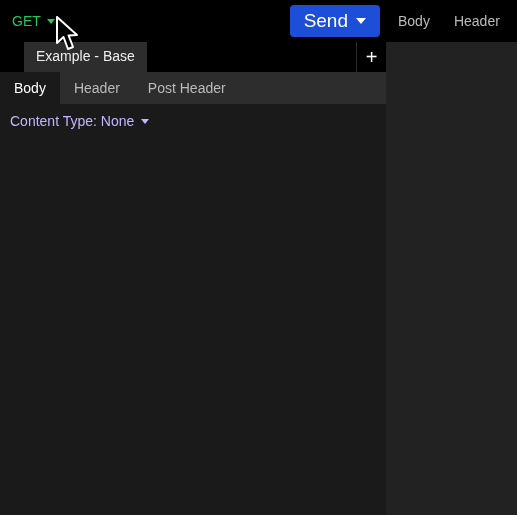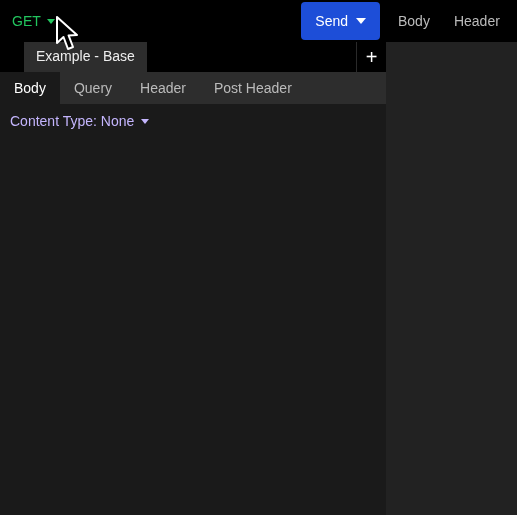--- a/index.html
+++ b/index.html
@@ -7,21 +7,21 @@
   
   .main-area { position: absolute; left: 0; top: 0; width: 386px; height: 515px; background: #1a1a1a; }
   .right-panel { position: absolute; left: 386px; top: 0; width: 131px; height: 515px; background: #222; }
   
   
   .top-bar { position: absolute; left: 0; top: 0; width: 386px; height: 42px; background: #000000; display: flex; align-items: center; }
   .method-select { display: flex; align-items: center; gap: 6px; padding: 0 12px; height: 100%; cursor: pointer; }
   .method-label { color: #22c55e; font-weight: 500; font-size: 14px; }
   .caret { width: 0; height: 0; border-left: 4px solid transparent; border-right: 4px solid transparent; border-top: 5px solid #22c55e; }
   .top-spacer { flex: 1; }
-  .send-btn { background: #1d4ed8; color: #fff; height: 38px; display: flex; align-items: center; gap: 8px; padding: 0 14px; border-radius: 4px; margin-right: 6px; cursor: pointer; font-size: 14px; }
+  .send-btn { background: #1d4ed8; color: #fff; height: 32px; display: flex; align-items: center; gap: 8px; padding: 0 14px; border-radius: 4px; margin-right: 6px; cursor: pointer; font-size: 19px; }
   .send-caret { width: 0; height: 0; border-left: 5px solid transparent; border-right: 5px solid transparent; border-top: 6px solid #fff; }
   
   
   .example-row { position: absolute; left: 0; top: 42px; width: 386px; height: 30px; background: #000; display: flex; align-items: stretch; padding-left: 24px; }
   .example-tab { background: #2d2d2d; color: #eee; display: flex; align-items: center; padding: 0 12px; font-size: 14px; border-bottom: 2px solid #2d2d2d; }
   .example-gap { flex: 1; background: #000; }
   .add-btn { width: 30px; display: flex; align-items: center; justify-content: center; cursor: pointer; color: #fff; background: #000; border-left: 1px solid #2a2a2a; }
   .plus { font-size: 20px; line-height: 1; font-weight: 300; }
   
   
@@ -80,23 +80,20 @@
     <div class="add-btn">
       <span class="plus">+</span>
     </div>
   </div>
 
   <div class="req-tabs">
     <div class="req-tab active">
         <span>Body</span>
       </div>
     <div class="req-tab">
-        <span>Query</span>
-      </div>
-    <div class="req-tab">
         <span>Header</span>
       </div>
     <div class="req-tab">
         <span>Post Header</span>
       </div>
   </div>
 
   <div class="ct-row">
     <span class="ct-label">Content Type: None</span>
     <span class="ct-caret"></span>

